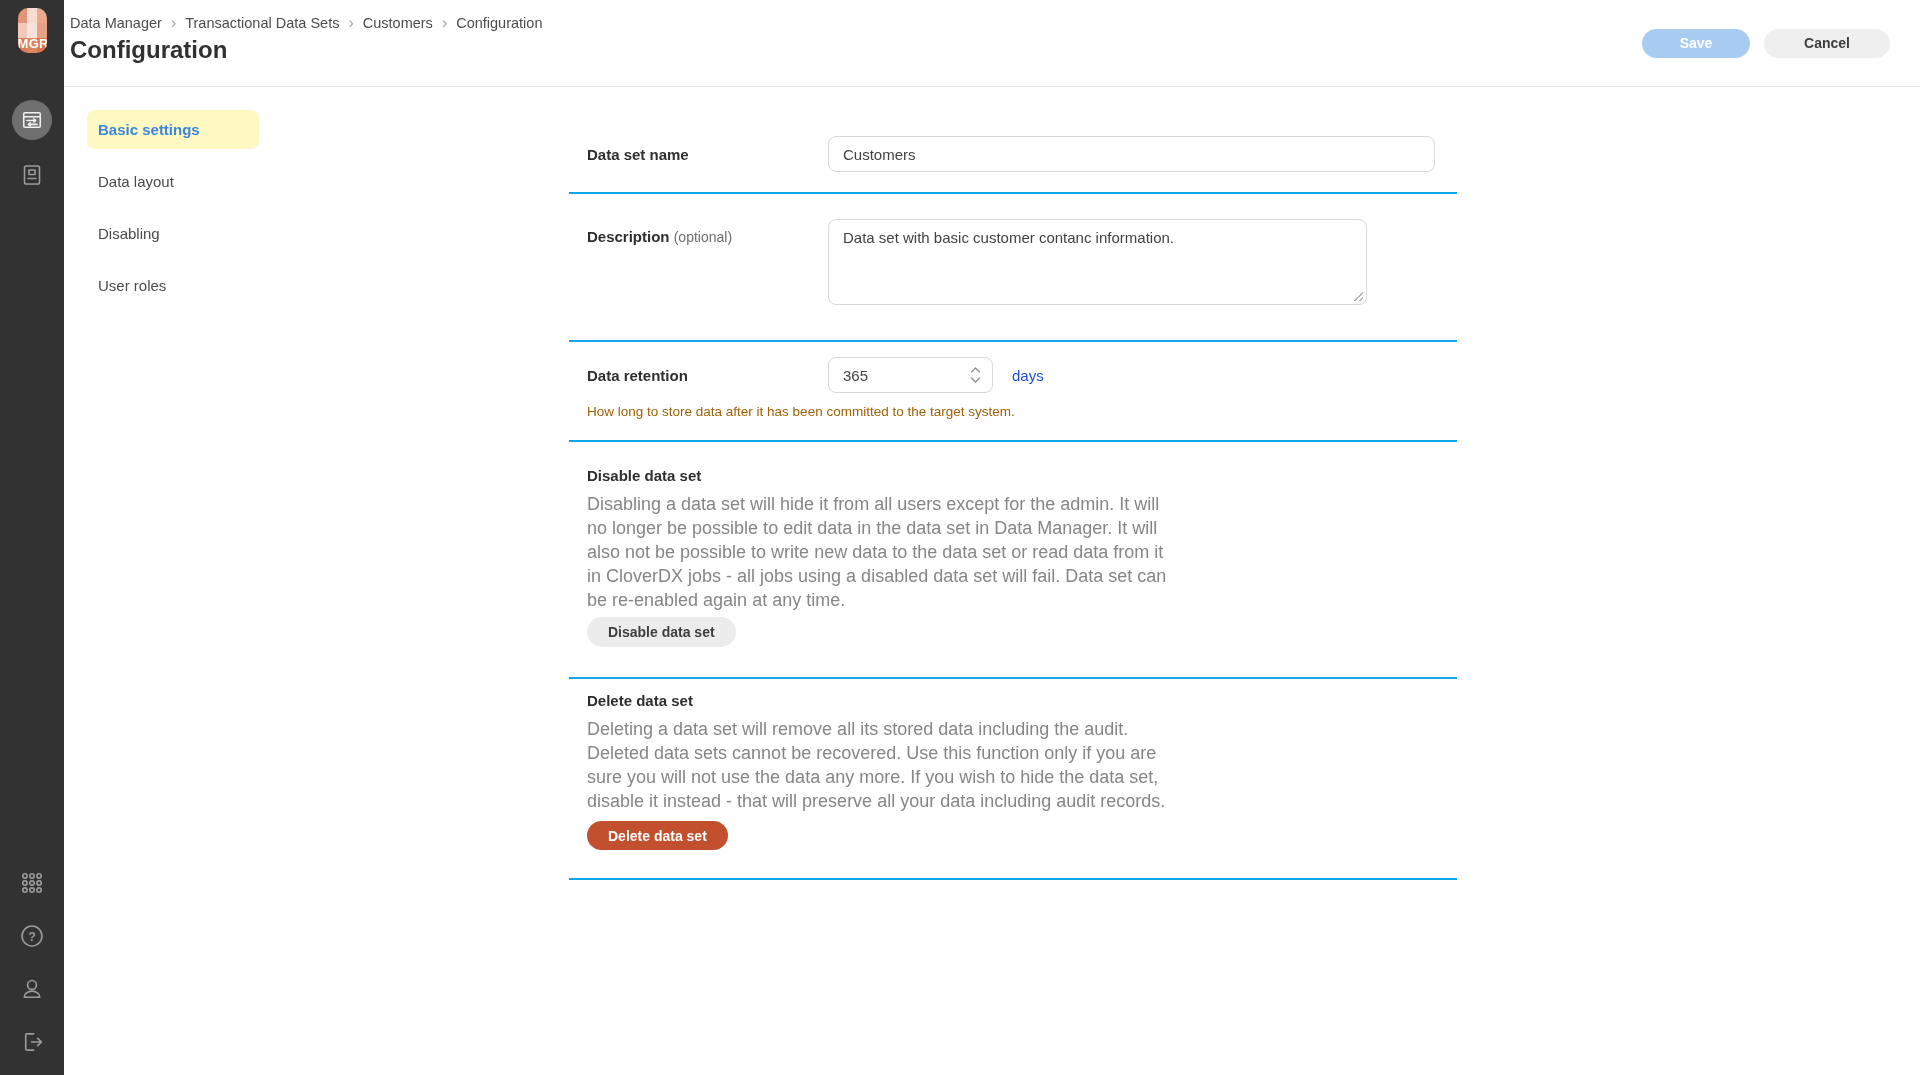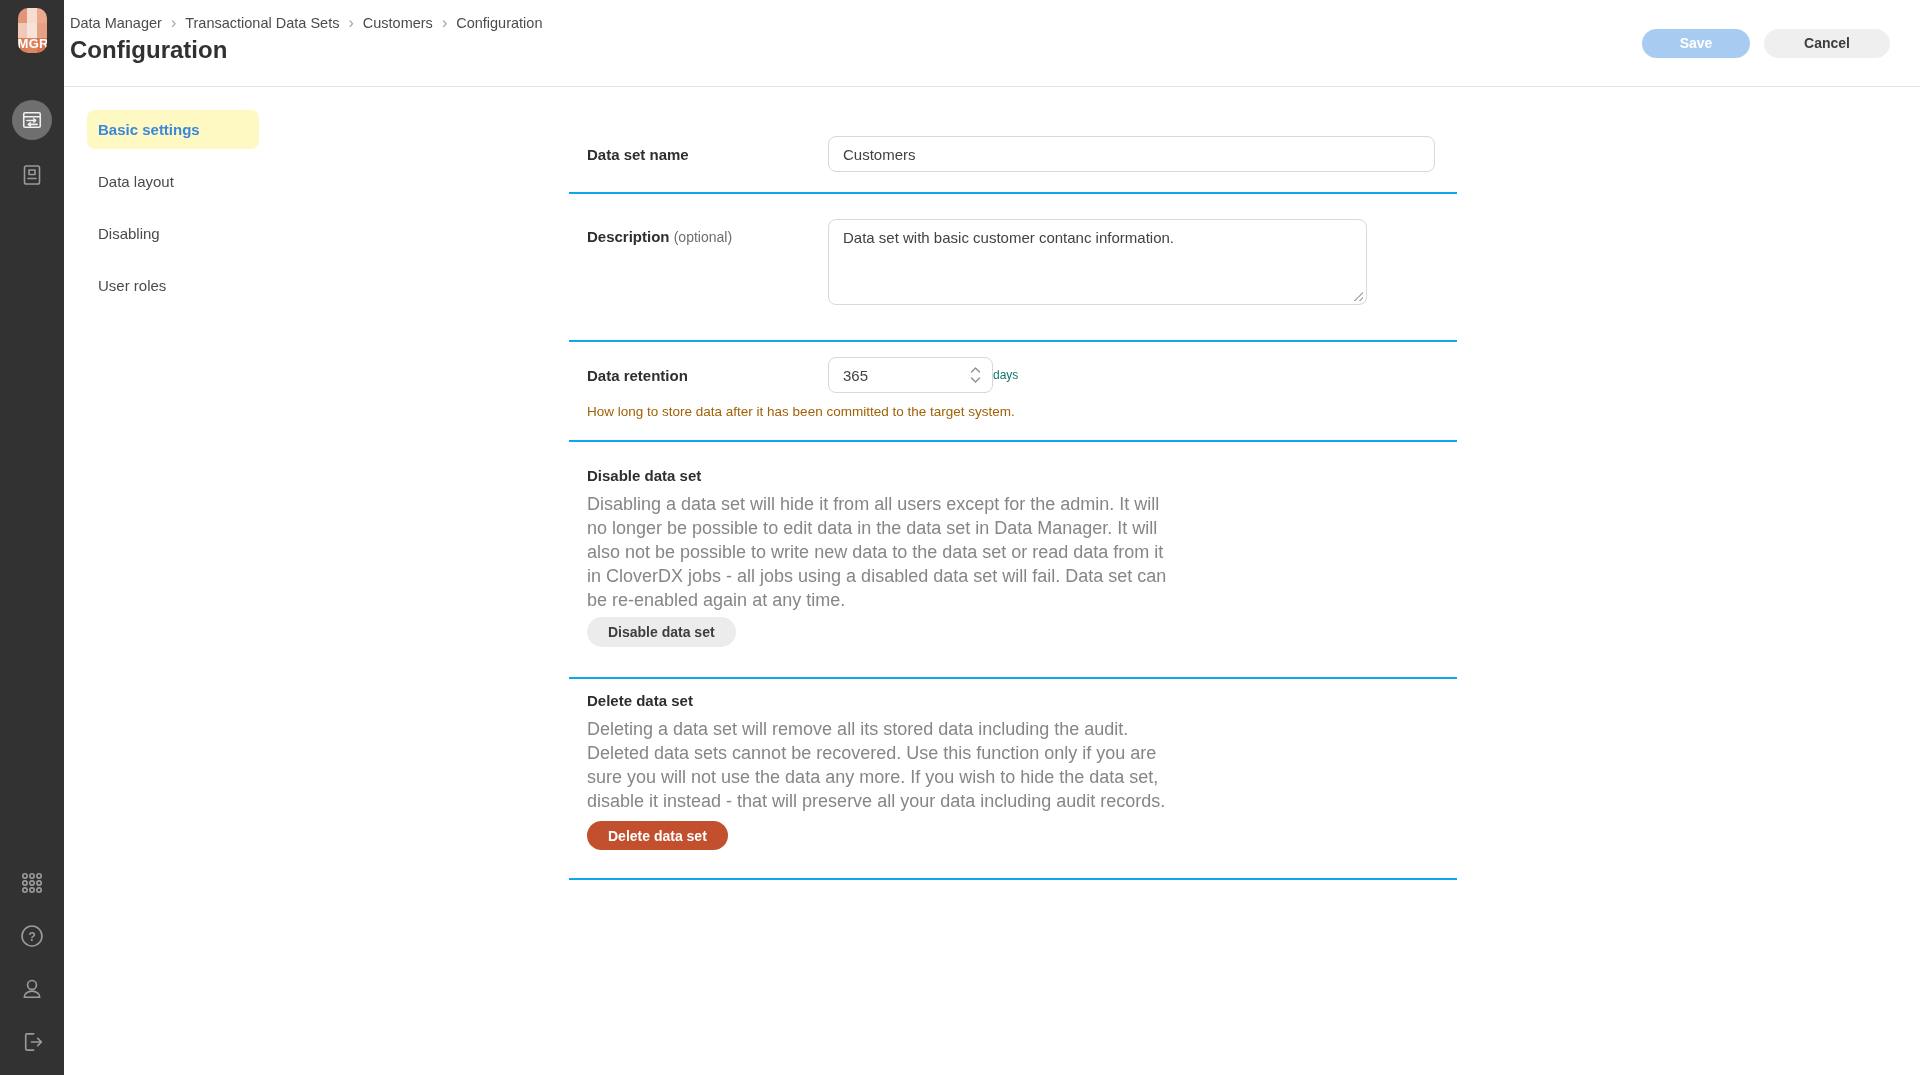--- a/index.html
+++ b/index.html
@@ -67,21 +67,21 @@
                    background:repeating-linear-gradient(135deg, transparent 0 2px, #b3b3b3 2px 3.5px);
                    clip-path:polygon(100% 0, 0 100%, 100% 100%); cursor:nwse-resize; }
   .frow-retention { padding-top:15px; padding-bottom:20px; }
   .ret-line { display:flex; align-items:center; }
   .num-wrap { position:relative; width:165px; }
   .num-input { width:165px; height:36px; border:1px solid #d8d8d8; border-radius:8px;
                padding:0 38px 0 14px; font-size:15px; color:#424242; font-family:inherit; outline:none; }
   .stepper { position:absolute; right:12px; top:50%; transform:translateY(-50%);
              display:flex; flex-direction:column; gap:3px; }
   .stepper span { display:flex; cursor:pointer; }
-  .unit { font-size:12px; color:#0f766e; }
+  .unit { margin-left:19px; font-size:15px; color:#1d4ed8; }
   .helper { margin-top:10px; font-size:13.5px; line-height:17px; color:#a16207; }
   .frow-disable { padding-top:25px; padding-bottom:30px; }
   .frow-delete { padding-top:13px; padding-bottom:28px; }
   .section-title { font-size:15px; line-height:18px; font-weight:bold; color:#2e2e2e; }
   .section-desc { margin-top:7px; font-size:18px; line-height:24px; color:#868686; width:583px; }
   .btn-disable { margin-top:5px; height:30px; padding:0 21px; border-radius:15px;
                  background:#ececec; color:#3e3e3e; font-weight:bold; font-size:14px;
                  border:none; font-family:inherit; cursor:pointer; }
   .btn-delete { margin-top:8px; height:29px; padding:0 21px; border-radius:15px;
                 background:#c24f2e; color:#ffffff; font-weight:bold; font-size:14px;

